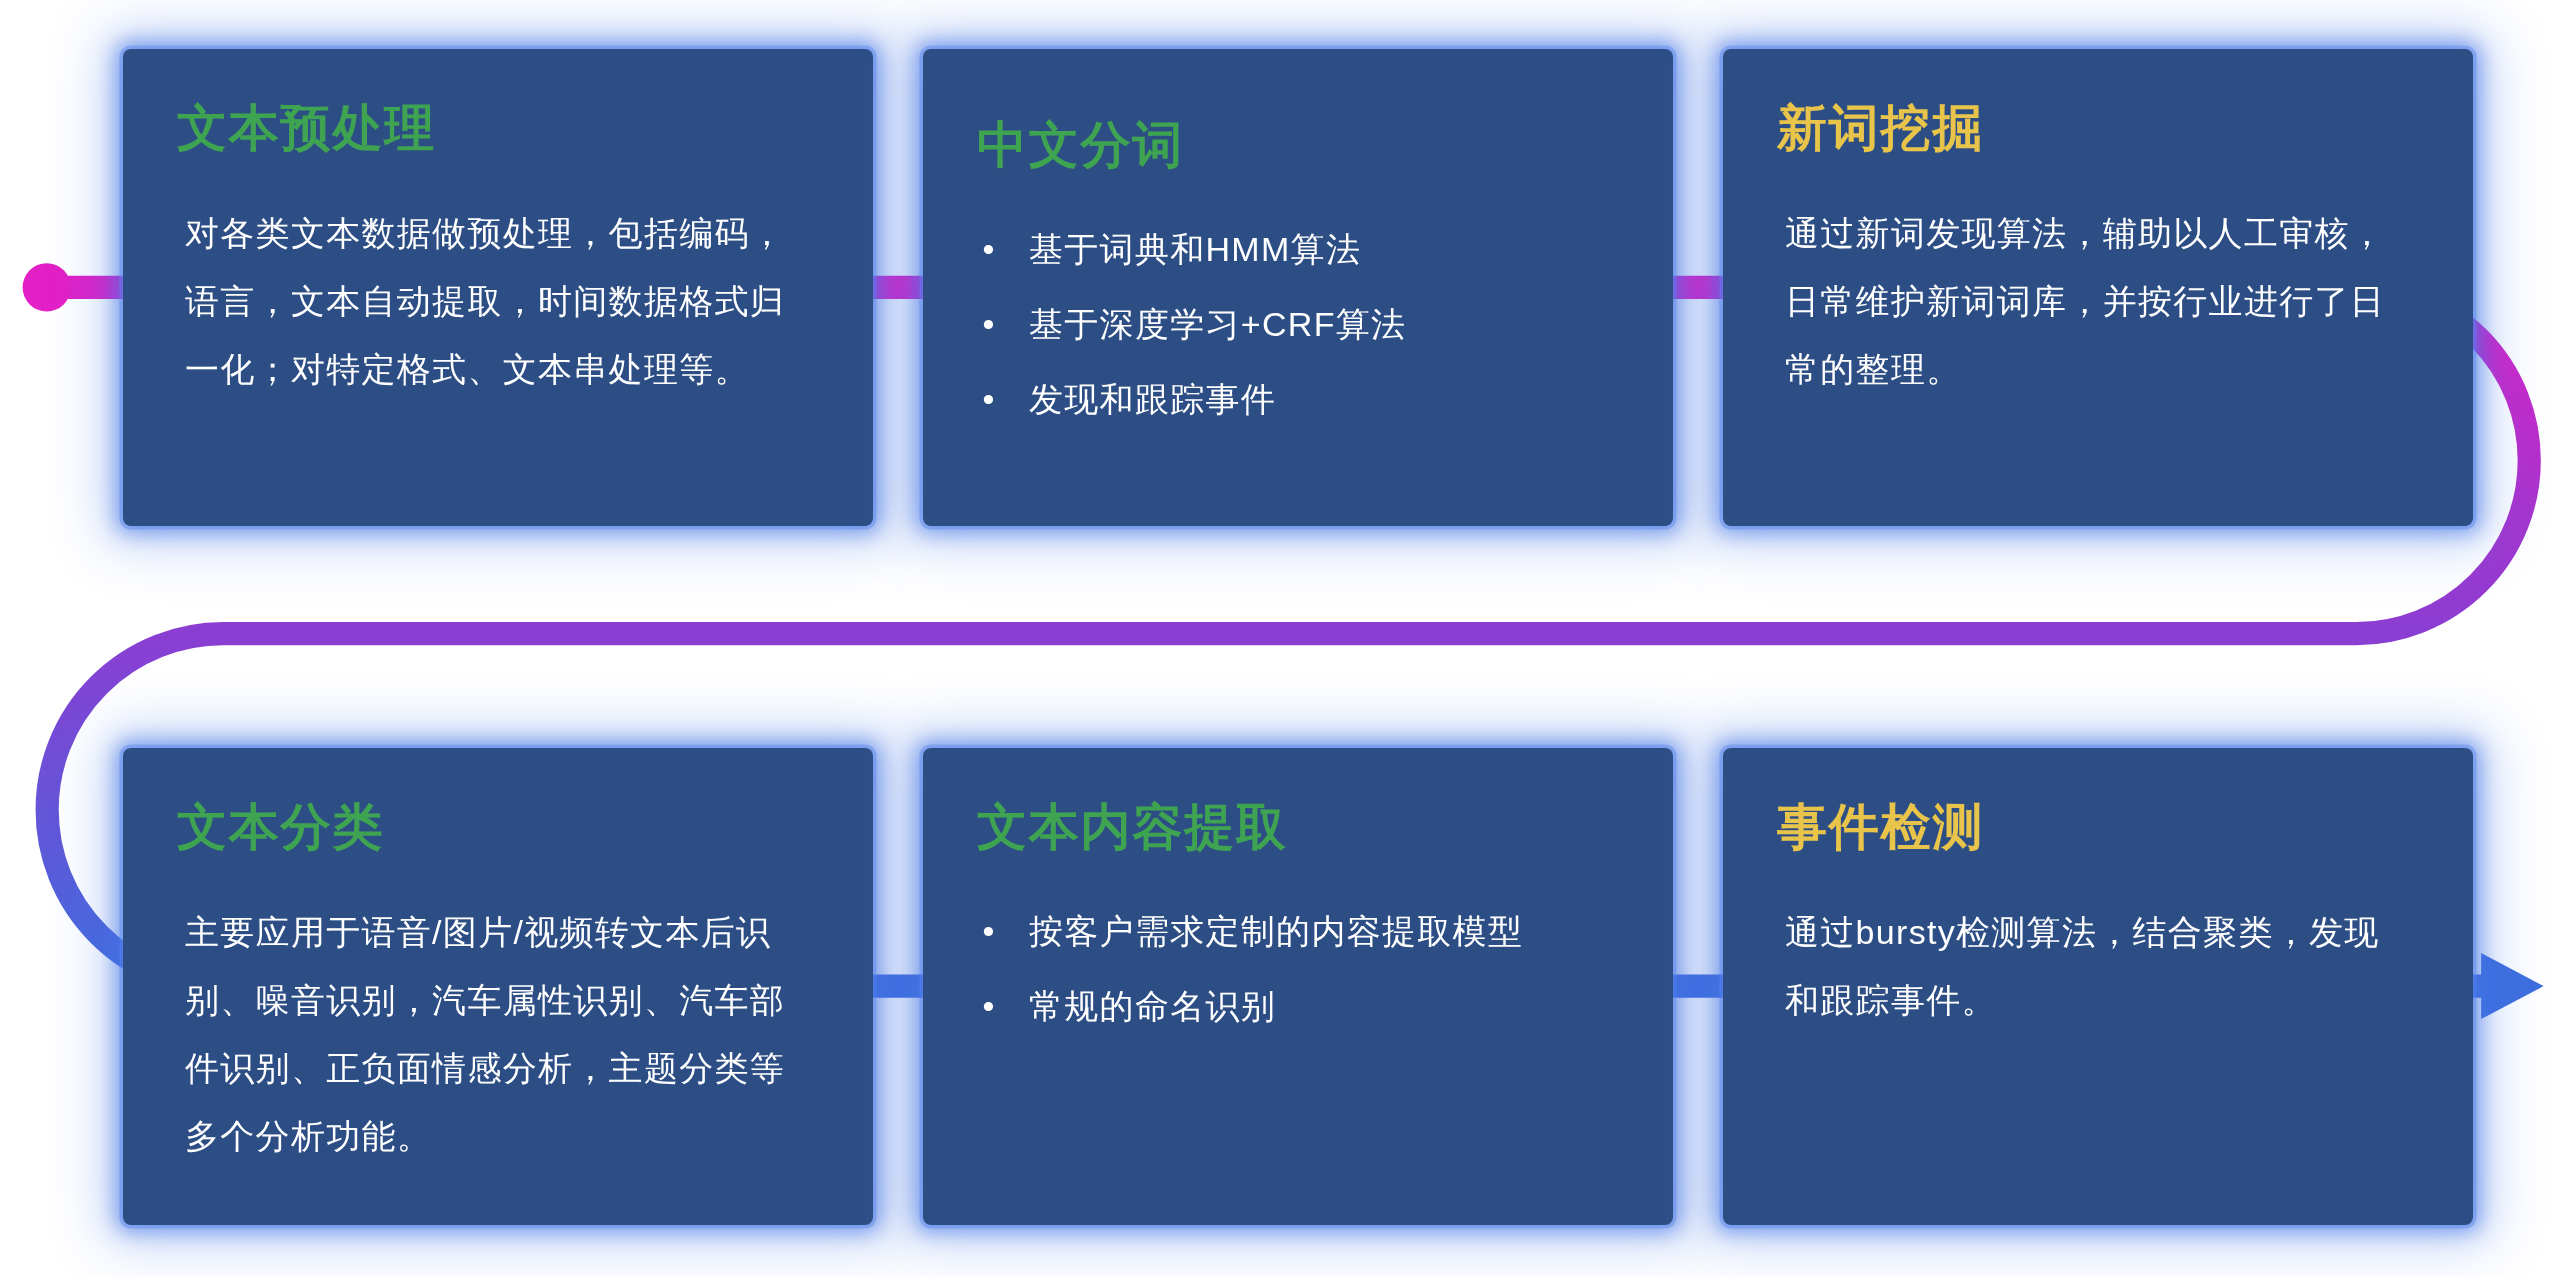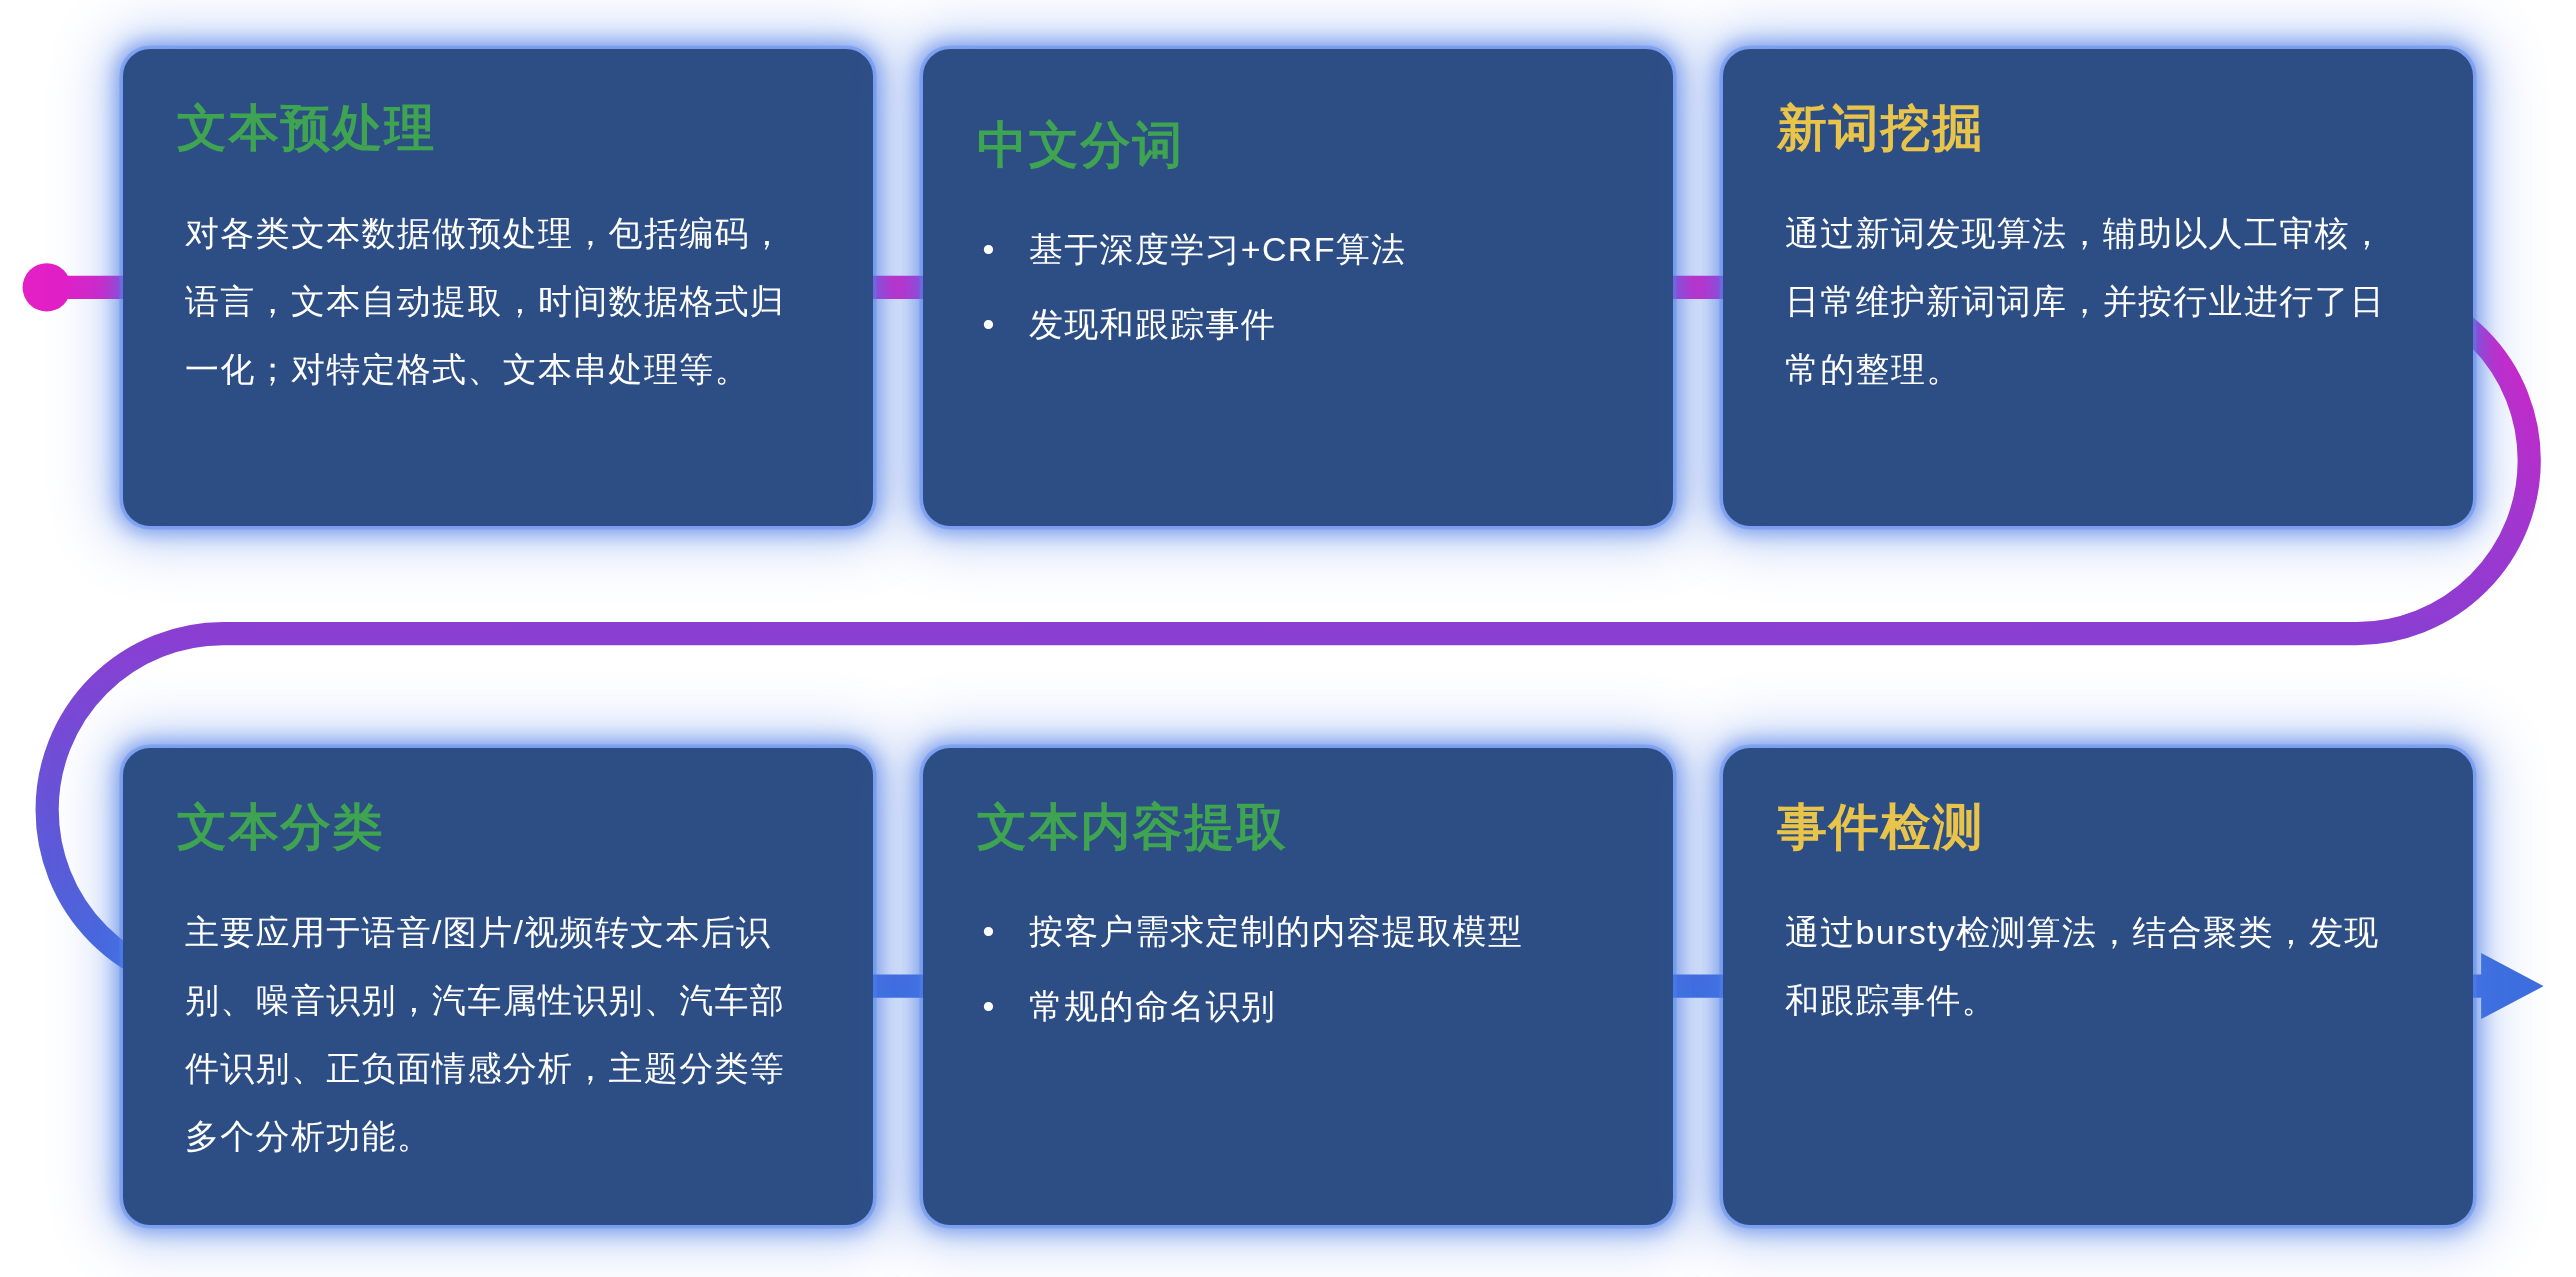--- a/index.html
+++ b/index.html
@@ -21,21 +21,21 @@
     display: flex;
     gap: 50px;
     z-index: 1;
   }
   .row-1 { top: 49px; }
   .row-2 { top: 748px; }
   .card {
     width: 750px; height: 477px;
     box-sizing: border-box;
     background: #2d4e85;
-    border-radius: 27px;
+    border-radius: 8px;
     padding: 46px 54px;
     box-shadow:
       0 0 0 3.6px rgba(86, 132, 238, 0.40),
       0 0 19.6px 7.1px rgba(70, 118, 230, 0.60),
       0 0 54px 19.6px rgba(70, 118, 230, 0.30);
   }
   .card-title {
     font-size: 50px;
     font-weight: 700;
     letter-spacing: 1.8px;
@@ -86,20 +86,21 @@
 <div class="card-row row-1">
   <div class="card">
     <h2 class="card-title" style="color: rgb(63, 164, 82);">文本预处理</h2>
     <p class="card-body">对各类文本数据做预处理，包括编码，语言，文本自动提取，时间数据格式归一化；对特定格式、文本串处理等。</p>
     <ul class="card-bullets"></ul>
   </div>
   <div class="card">
     <h2 class="card-title" style="color: rgb(63, 164, 82); margin-top: 17px;">中文分词</h2>
     <p class="card-body"></p>
     <ul class="card-bullets">
+        <li>基于词典和HMM算法</li>
         <li>基于深度学习+CRF算法</li>
         <li>发现和跟踪事件</li>
       </ul>
   </div>
   <div class="card">
     <h2 class="card-title" style="color: rgb(232, 196, 74);">新词挖掘</h2>
     <p class="card-body">通过新词发现算法，辅助以人工审核，日常维护新词词库，并按行业进行了日常的整理。</p>
     <ul class="card-bullets"></ul>
   </div>
 </div>

